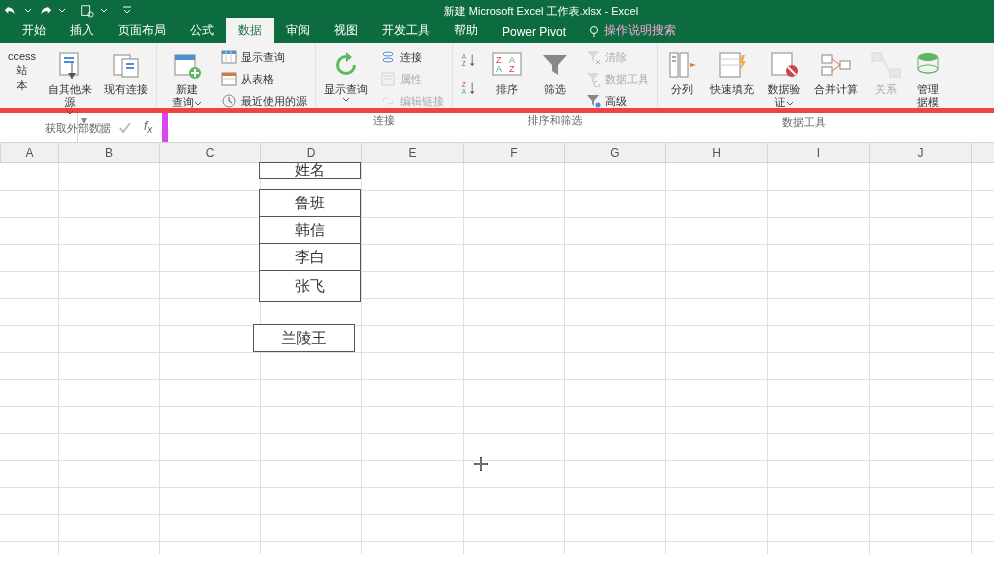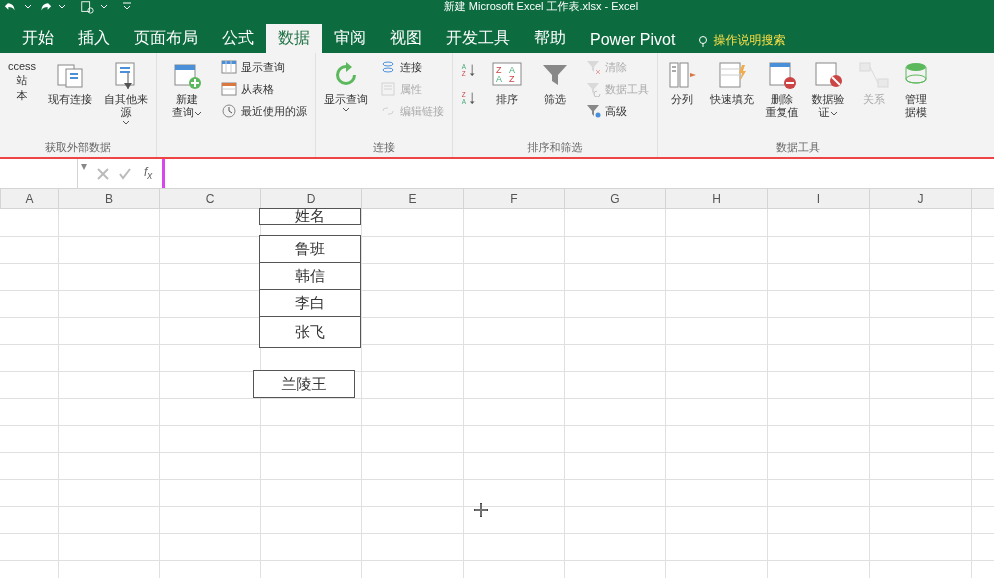--- a/index.html
+++ b/index.html
@@ -1,45 +1,45 @@
 <!DOCTYPE html>
 <html><head>
 <meta charset="utf-8">
 <style>
 * { box-sizing: border-box; margin: 0; padding: 0; font-family: "Microsoft YaHei", "SimSun", sans-serif; }
 body { width: 994px; height: 578px; background: #fff; overflow: hidden; font-size: 12px; color: #333; }
 
-.titlebar { height: 18px; background: #0c6b3f; color: #fff; display: flex; align-items: flex-end; padding: 14px 4px; font-size: 11px; }
+.titlebar { height: 18px; background: #0c6b3f; color: #fff; display: flex; align-items: flex-start; padding: 4px 4px; font-size: 11px; }
 .qat { display: flex; gap: 6px; align-items: center; }
 .qat-item { width: 14px; height: 14px; display: flex; align-items: center; justify-content: center; cursor: pointer; }
 .title-center { flex: 1; text-align: center; padding-right: 40px; }
 
 .tabbar { height: 25px; background: #0c6b3f; display: flex; align-items: flex-end; padding-left: 10px; }
-.tab { padding: 4px 12px; color: #fff; font-size: 16px; cursor: pointer; }
+.tab { padding: 4px 12px; color: #fff; font-size: 12px; cursor: pointer; }
 .tab.active { background: #f3f3f3; color: #217346; }
-.tab-tell { display: flex; align-items: center; color: #fde047; gap: 4px; padding: 4px 10px; }
+.tab-tell { display: flex; align-items: center; color: #f9a8d4; gap: 4px; padding: 4px 10px; }
 .lightbulb { width: 12px; height: 12px; }
 
-.ribbon { height: 106px; background: #f3f3f3; border-bottom: 2px solid #ef4444; display: flex; }
+.ribbon { height: 70px; background: #f3f3f3; border-bottom: 5px solid #ef4444; display: flex; }
 .rgroup { display: flex; flex-direction: column; border-right: 1px solid #e0e0e0; padding: 2px 4px 0; }
 .rgroup-body { flex: 1; display: flex; align-items: flex-start; gap: 4px; }
 .rgroup-label { text-align: center; font-size: 11px; color: #666; padding: 2px 0; }
 
 .rbtn-large { display: flex; flex-direction: column; align-items: center; justify-content: flex-start; width: 52px; padding: 4px 2px; cursor: pointer; font-size: 11px; text-align: center; line-height: 1.2; gap: 2px; }
 .rbtn-large .ricon { width: 32px; height: 32px; }
 .rbtn-stack { display: flex; flex-direction: column; gap: 2px; padding-top: 2px; }
 .rbtn-small { display: flex; align-items: center; gap: 4px; padding: 2px 4px; cursor: pointer; font-size: 11px; white-space: nowrap; }
 .rbtn-small .ricon-s { width: 16px; height: 16px; flex-shrink: 0; }
 .disabled { color: #aaa; }
 .disabled svg { opacity: 0.45; }
 
 .formula-area { height: 30px; border-bottom: 1px solid #d4d4d4; display: flex; align-items: stretch; background: #fff; }
 .namebox { width: 78px; border-right: 1px solid #d4d4d4; display: flex; align-items: center; padding: 0 6px; font-size: 12px; }
 .namebox-dd { width: 12px; text-align: center; color: #888; cursor: pointer; }
-.fbar-btns { display: flex; align-items: center; border-right: 3px solid #d946ef; padding: 0 6px; gap: 8px; color: #bbb; }
+.fbar-btns { display: flex; align-items: center; border-right: 6px solid #d946ef; padding: 0 6px; gap: 8px; color: #bbb; }
 .fbar-btn { width: 14px; height: 14px; cursor: pointer; }
 .fx-label { font-style: italic; font-size: 12px; color: #666; padding: 0 4px; cursor: pointer; }
 .fbar-input { flex: 1; padding: 0 6px; display: flex; align-items: center; }
 
 .grid-area { position: relative; height: 411px; background: #fff; overflow: hidden; }
 .col-headers { display: flex; height: 20px; background: #f0f0f0; border-bottom: 1px solid #d4d4d4; }
 .row-header-corner { width: 35px; border-right: 1px solid #d4d4d4; background: #f0f0f0; }
 .col-h { border-right: 1px solid #d4d4d4; text-align: center; font-size: 12px; color: #555; display: flex; align-items: center; justify-content: center; cursor: pointer; }
 
 .grid-body { display: flex; height: calc(100% - 20px); }
@@ -122,40 +122,40 @@
 
 <div class="ribbon">
 
   <div class="rgroup">
     <div class="rgroup-body">
       <div class="rbtn-large" style="width:36px">
         <div style="font-size:11px;line-height:1.3"><span>ccess</span><br><span>站</span><br><span>本</span></div>
       </div>
       <div class="rbtn-large">
         <svg class="ricon" viewBox="0 0 32 32">
-            <rect x="4" y="6" width="16" height="20" fill="#fff" stroke="#888"></rect>
-            <rect x="12" y="10" width="16" height="18" fill="#fff" stroke="#888"></rect>
-            <rect x="16" y="14" width="8" height="2" fill="#4a90d9"></rect>
-            <rect x="16" y="18" width="8" height="2" fill="#4a90d9"></rect>
-          </svg>
-        <span>现有连接</span>
-      </div>
-      <div class="rbtn-large">
-        <svg class="ricon" viewBox="0 0 32 32">
             <rect x="6" y="4" width="18" height="22" fill="#fff" stroke="#888"></rect>
             <path d="M14 24l4 6 4-6" fill="#555"></path>
             <line x1="18" y1="30" x2="18" y2="14" stroke="#555"></line>
             <rect x="10" y="8" width="10" height="2" fill="#4a90d9"></rect>
             <rect x="10" y="12" width="10" height="2" fill="#4a90d9"></rect>
           </svg>
         <span>自其他来源</span>
         <svg width="8" height="4">
             <path d="M1 0l3 3 3-3" stroke="#555" fill="none"></path>
           </svg>
       </div>
+      <div class="rbtn-large">
+        <svg class="ricon" viewBox="0 0 32 32">
+            <rect x="4" y="6" width="16" height="20" fill="#fff" stroke="#888"></rect>
+            <rect x="12" y="10" width="16" height="18" fill="#fff" stroke="#888"></rect>
+            <rect x="16" y="14" width="8" height="2" fill="#4a90d9"></rect>
+            <rect x="16" y="18" width="8" height="2" fill="#4a90d9"></rect>
+          </svg>
+        <span>现有连接</span>
+      </div>
     </div>
     <div class="rgroup-label">获取外部数据</div>
   </div>
 
   <div class="rgroup">
     <div class="rgroup-body">
       <div class="rbtn-large">
         <svg class="ricon" viewBox="0 0 32 32">
             <rect x="4" y="6" width="20" height="20" fill="#fff" stroke="#888"></rect>
             <rect x="4" y="6" width="20" height="5" fill="#4a90d9"></rect>
@@ -313,38 +313,38 @@
       </div>
       <div class="rbtn-large">
         <svg class="ricon" viewBox="0 0 32 32">
             <rect x="4" y="4" width="20" height="24" fill="#fff" stroke="#888"></rect>
             <line x1="4" y1="10" x2="24" y2="10" stroke="#ccc"></line>
             <line x1="4" y1="16" x2="24" y2="16" stroke="#ccc"></line>
             <path d="M26 6l-3 8h3l-2 8 6-10h-3l2-6z" fill="#f0ad4e"></path>
           </svg>
         <span>快速填充</span>
       </div>
-      <div class="rbtn-large" style="width:40px">
-        <svg class="ricon" viewBox="0 0 32 32">
-            <rect x="4" y="4" width="20" height="22" fill="#fff" stroke="#888"></rect>
-            <rect x="4" y="4" width="20" height="4" fill="#4a90d9"></rect>
-            <circle cx="24" cy="24" r="6" fill="#c44"></circle>
-            <line x1="20" y1="24" x2="28" y2="24" stroke="#fff" stroke-width="2"></line>
-          </svg>
-        <div><span>删除</span><br><span>重复值</span></div>
-      </div>
       <div class="rbtn-large" style="width:44px">
         <svg class="ricon" viewBox="0 0 32 32">
             <rect x="4" y="4" width="20" height="22" fill="#fff" stroke="#888"></rect>
             <circle cx="24" cy="22" r="6" fill="#c44"></circle>
             <line x1="20" y1="18" x2="28" y2="26" stroke="#fff" stroke-width="2"></line>
           </svg>
         <div><span>数据验</span><br><span>证</span><svg style="display:inline" width="8" height="4">
               <path d="M1 0l3 3 3-3" stroke="#555" fill="none"></path>
             </svg></div>
+      </div>
+      <div class="rbtn-large">
+        <svg class="ricon" viewBox="0 0 32 32">
+            <rect x="2" y="6" width="10" height="8" fill="#fff" stroke="#888"></rect>
+            <rect x="2" y="18" width="10" height="8" fill="#fff" stroke="#888"></rect>
+            <rect x="20" y="12" width="10" height="8" fill="#fff" stroke="#888"></rect>
+            <path d="M12 10l8 6M12 22l8-6" stroke="#d97741" fill="none"></path>
+          </svg>
+        <span>合并计算</span>
       </div>
       <div class="rbtn-large disabled" style="width:40px">
         <svg class="ricon" viewBox="0 0 32 32">
             <rect x="2" y="4" width="10" height="8" fill="#ddd" stroke="#bbb"></rect>
             <rect x="20" y="20" width="10" height="8" fill="#ddd" stroke="#bbb"></rect>
             <line x1="12" y1="8" x2="20" y2="24" stroke="#bbb"></line>
           </svg>
         <span>关系</span>
       </div>
       <div class="rbtn-large" style="width:36px">

